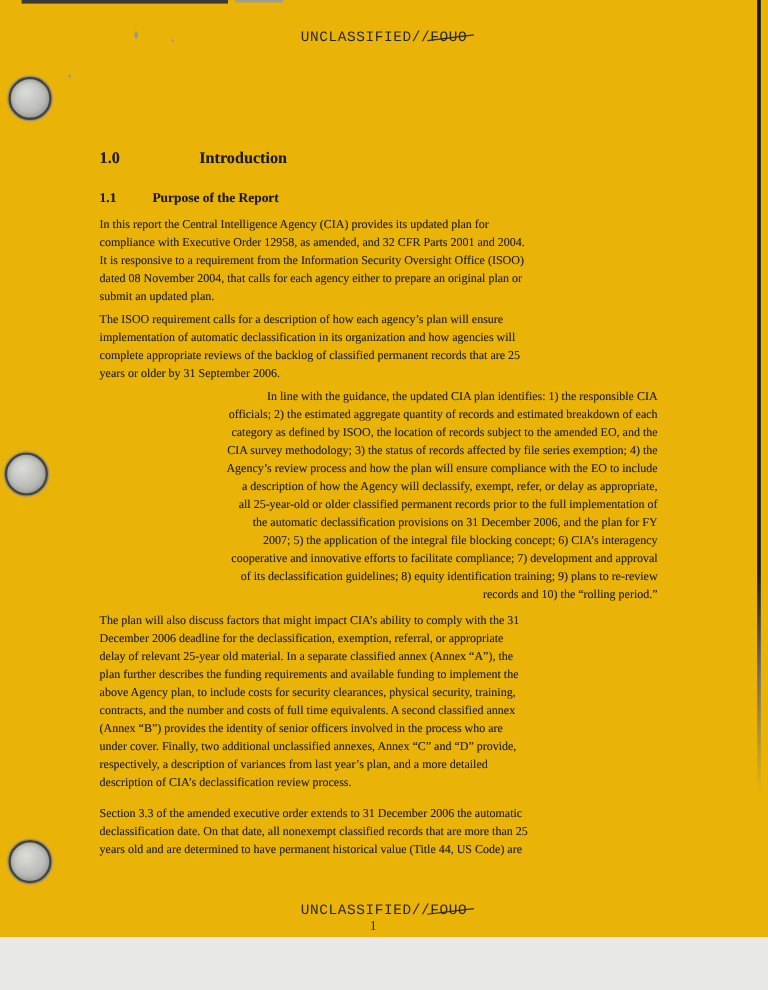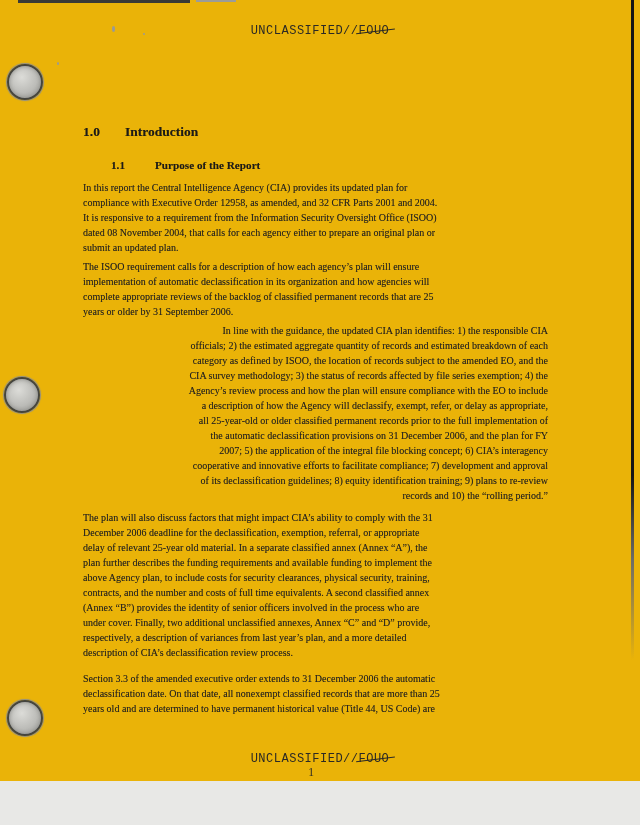--- a/index.html
+++ b/index.html
@@ -54,24 +54,24 @@
   .page-num{
     position:absolute;left:0;top:766px;width:622px;text-align:center;
     font-size:11.5px;color:#2b2925;
   }
 
   
   .content{
     position:absolute;left:83px;top:124px;width:465px;
     text-shadow:0 0 0.4px rgba(40,36,30,0.45);
   }
-  .chapter-head{display:flex;font-weight:bold;font-size:13.5px;color:#1d1b17;margin:0 0 19px 0;}
+  .chapter-head{display:flex;font-weight:bold;font-size:13.5px;color:#1d1b17;margin:0 0 19px 0;gap:41px;}
   .chapter-head .num{width:42px;flex:none;}
   .sec-head{display:flex;font-weight:bold;font-size:11.2px;color:#1d1b17;margin:0 0 9px 0;}
-  .sec-head .num{width:44px;flex:none;margin-left:28px;}
+  .sec-head .num{width:44px;flex:none;}
   .para{
     font-size:10px;line-height:15px;margin:0 0 4px 0;
     white-space:pre-line;
     font-family:Liberation Serif, serif;
   }
   .para.pb7{margin-bottom:7px;text-align:right;}
   .para.pb11{margin-bottom:11px;}
   .sec2{margin-top:11px;}
   .sec2 .sec-head{margin-bottom:4px;}
 </style>

